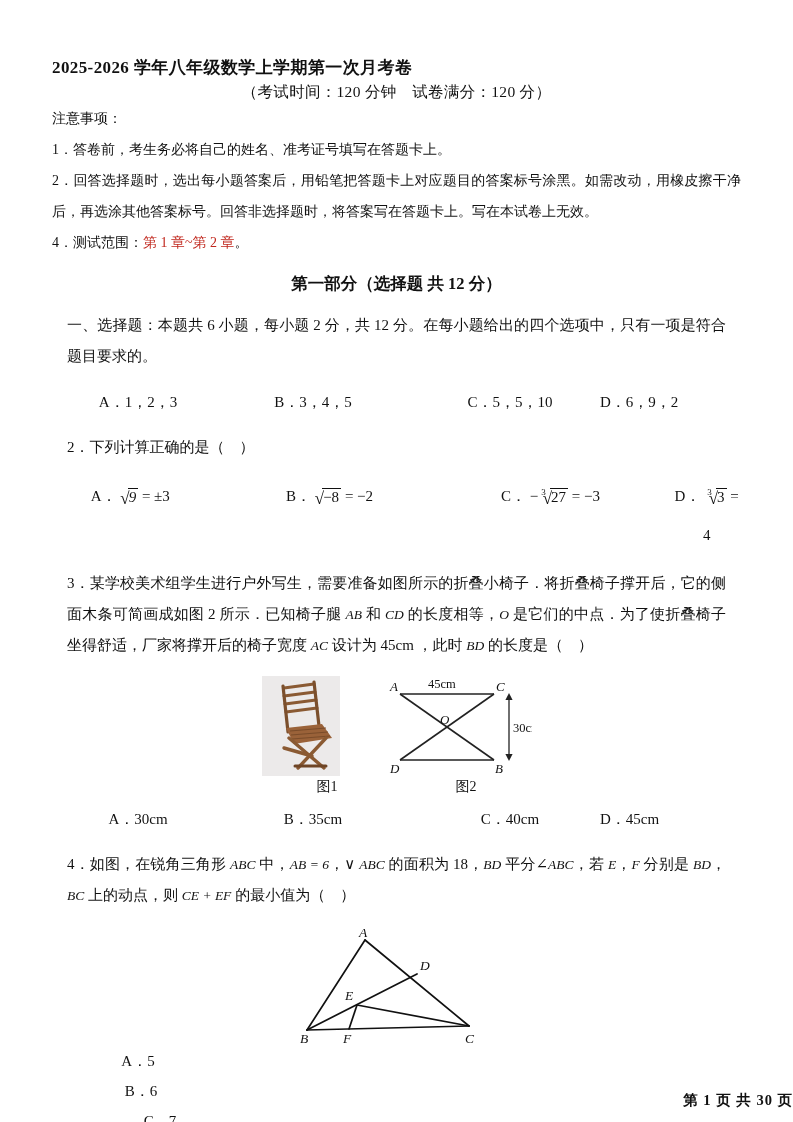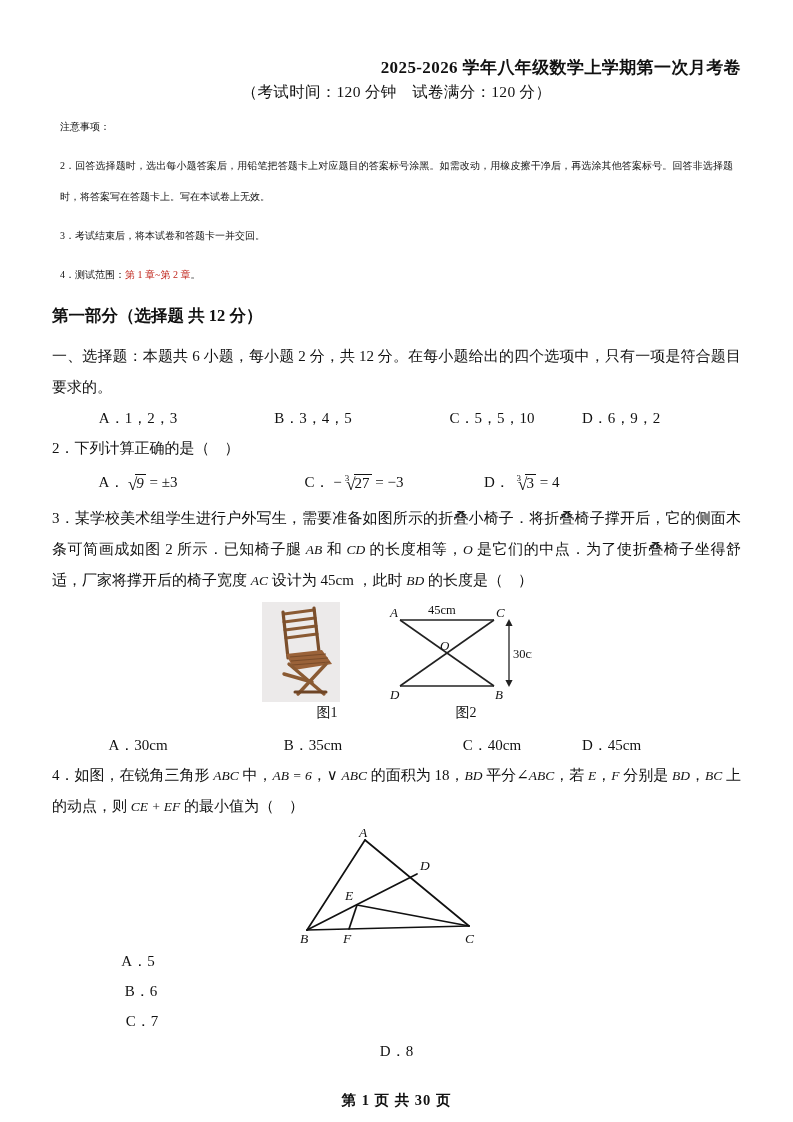--- a/index.html
+++ b/index.html
@@ -3,80 +3,85 @@
 <meta charset="utf-8">
 <style>
   html,body{margin:0;padding:0;}
   body{
     width:793px;height:1122px;background:#ffffff;
     font-family:"Liberation Serif","DejaVu Serif",serif;
     color:#111;position:relative;overflow:hidden;
   }
   .page{position:relative;width:793px;height:1122px;box-sizing:border-box;padding:0 52px;}
   .title{
-    text-align:right;font-size:17px;font-weight:bold;letter-spacing:.4px;
+    text-align:left;font-size:17px;font-weight:bold;letter-spacing:.4px;
     padding-top:58px;line-height:1.2;
   }
   .subtitle{text-align:center;font-size:15.5px;margin-top:4px;letter-spacing:.3px;}
   .notice-head{font-size:15px;margin-top:25px;}
-  p.line{font-size:10px;line-height:31px;margin:8px;text-align:justify;}
+  p.line{font-size:14px;line-height:31px;margin:0;text-align:justify;}
   .red{color:#c0261c;}
   .part-head{
-    font-weight:bold;font-size:16.5px;margin-top:15px;margin-bottom:14px;
+    text-align:center;font-weight:bold;font-size:16.5px;margin-top:15px;margin-bottom:0;
   }
   .opts{display:flex;font-size:15px;line-height:30px;margin:0;}
   .opts > span{display:inline-block;text-align:center;}
   .o1{width:172px;}
   .o2{width:178px;}
-  .o3{width:180px;}
-  .qtext{font-size:15px;line-height:31px;margin:0;text-align:justify;}
+  .o3{width:180px;margin-left:18px;}
+  .qtext{font-size:15px;line-height:31px;margin:15px;text-align:justify;}
   .ital{font-style:italic;}
   .sml{font-size:13.5px;}
   
   .rad{display:inline-block;position:relative;white-space:nowrap;vertical-align:-1px;}
   .rad .idx{font-size:9px;position:relative;top:-7px;left:3px;font-style:normal;}
   .rad .sq{font-size:17px;vertical-align:-2px;}
   .rad .body{border-top:1px solid #111;padding:0 2px 0 1px;margin-left:-2px;}
   .figrow{display:flex;align-items:flex-end;justify-content:center;gap:42px;margin-top:6px;}
   .figcap{display:flex;justify-content:center;gap:118px;font-size:14px;margin-top:2px;}
   .footer{
-    position:absolute;left:0;right:0;bottom:12px;text-align:center;
+    position:absolute;left:0;right:0;bottom:12px;text-align:right;
     font-size:14.5px;font-weight:bold;letter-spacing:1px;
   }
   svg{display:block;}
 </style>
 </head>
 <body>
 
 <div class="page">
 
   <div class="title">2025-2026 学年八年级数学上学期第一次月考卷</div>
   <div class="subtitle">（考试时间：120 分钟　试卷满分：120 分）</div>
 
   <p class="line notice-head">注意事项：</p>
+  <p class="line">1．答卷前，考生务必将自己的姓名、准考证号填写在答题卡上。</p>
   <p class="line">2．回答选择题时，选出每小题答案后，用铅笔把答题卡上对应题目的答案标号涂黑。如需改动，用橡皮擦干净后，再选涂其他答案标号。回答非选择题时，将答案写在答题卡上。写在本试卷上无效。</p>
-  <p class="line">3．考试结束后，将本试卷和答题卡一并交回。</p>
   <p class="line"><span>4．测试范围：</span><span class="red">第 1 章~第 2 章</span><span>。</span></p>
 
   <div class="part-head">第一部分（选择题 共 12 分）</div>
   <p class="qtext">一、选择题：本题共 6 小题，每小题 2 分，共 12 分。在每小题给出的四个选项中，只有一项是符合题目要求的。</p>
 
   <div class="opts">
     <span class="o1">A．1，2，3</span>
     <span class="o2">B．3，4，5</span>
     <span class="o3">C．5，5，10</span>
     <span>D．6，9，2</span>
   </div>
 
   <p class="qtext"><span>2．</span><span>下列计算正确的是（　）</span></p>
   <div class="opts" style="line-height:36px;gap:40px;">
     <span class="o1">
       <span>A．</span>
       <span class="rad"><span class="sq">√</span><span class="body ital">9</span></span>
       <span>= ±3</span>
+    </span>
+    <span class="o2">
+      <span>B．</span>
+      <span class="rad"><span class="sq">√</span><span class="body">−8</span></span>
+      <span>= −2</span>
     </span>
     <span class="o3">
       <span>C．</span>
       <span>−</span><span class="rad"><span class="idx">3</span><span class="sq">√</span><span class="body">27</span></span>
       <span>= −3</span>
     </span>
     <span>
       <span>D．</span>
       <span class="rad"><span class="idx">3</span><span class="sq">√</span><span class="body">3</span></span>
       <span>= 4</span>

